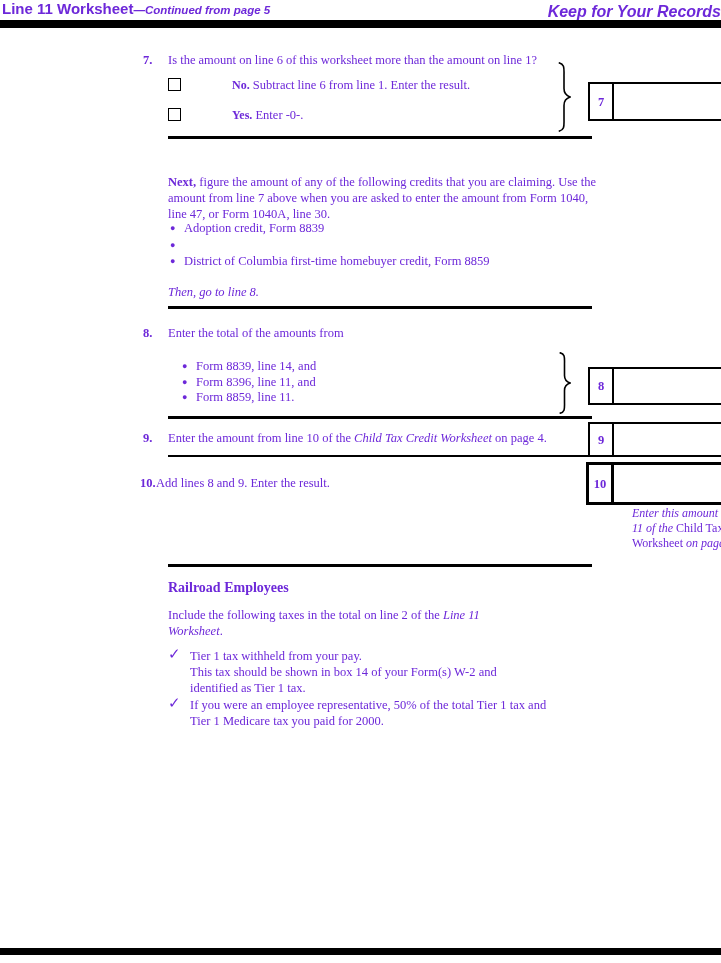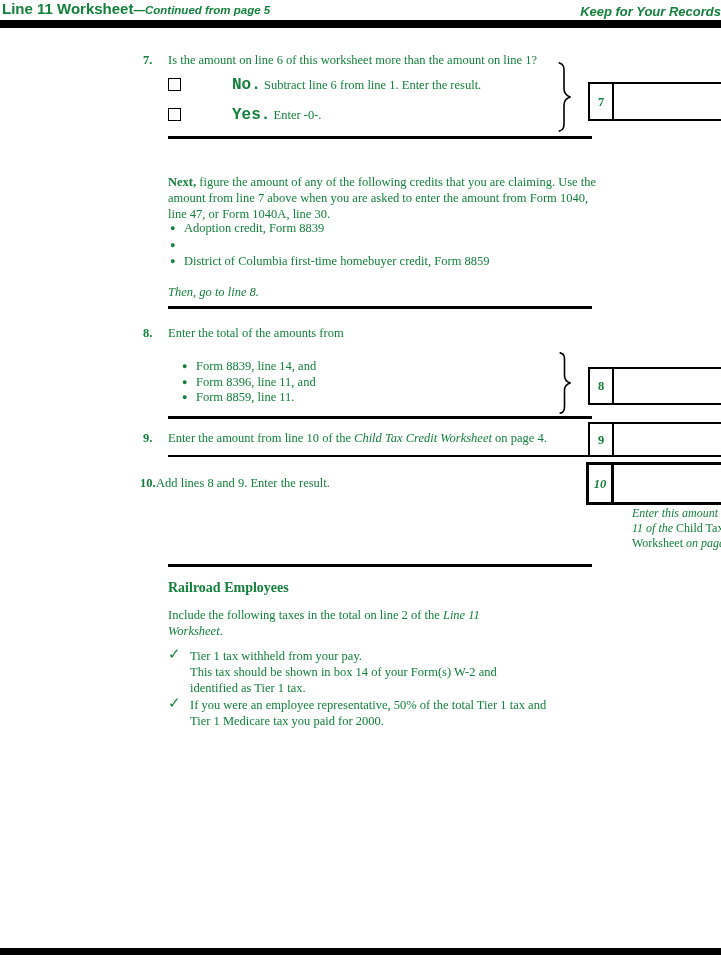--- a/index.html
+++ b/index.html
@@ -1,51 +1,51 @@
 <!DOCTYPE html>
 <html><head>
 <meta charset="utf-8">
 <style>
   html,body{margin:0;padding:0;background:#fff;}
   .page{
-    position:relative;width:721px;height:963px;background:#ffffff;color:#15803d;
+    position:relative;width:721px;height:963px;background:#ffffff;color:#6d28d9;
     font-family:"Liberation Serif",serif;font-size:12.5px;line-height:16px;
     overflow:hidden;
   }
   .abs{position:absolute;}
   .sans{font-family:"Liberation Sans",sans-serif;}
   .b{font-weight:bold;}
   .i{font-style:italic;}
   .bar{position:absolute;left:0;width:721px;background:#000;}
   .rule{position:absolute;background:#000;}
   .num{position:absolute;font-weight:bold;}
   .cb{display:inline-block;width:11px;height:11px;border:1.7px solid #000;background:#fff;
       vertical-align:-2px;margin-right:7px;}
-  .cb-label{font-family:Liberation Mono, monospace;font-weight:bold;font-size:16px;padding-left:44px;}
+  .cb-label{font-family:Liberation Serif, serif;font-weight:bold;font-size:12px;padding-left:44px;}
   .entrybox{position:absolute;border:2px solid #000;background:#fff;display:flex;}
   .entrybox.thick{border-width:3px;}
   .eb-label{width:22px;border-right:2px solid #000;font-weight:bold;font-size:12.5px;
             display:flex;align-items:center;justify-content:center;}
-  .entrybox.thick .eb-label{border-right-width:3px;font-style:italic;}
+  .entrybox.thick .eb-label{border-right-width:3px;}
   .eb-field{flex:1;background:#fff;}
   .bullet-row{display:flex;}
   .bullet-glyph{width:14px;font-size:9px;line-height:16.5px;flex:0 0 14px;}
   .list8 .bullet-glyph{line-height:15.5px;}
   .check-glyph{position:absolute;font-size:15px;font-weight:400;}
   .brace{position:absolute;}
 </style>
 </head>
 <body>
 
 <div class="page">
 
   <div class="abs" style="left:2px;top:1px;white-space:nowrap;">
     <span class="sans b" style="font-size:15px;">Line 11 Worksheet</span><span class="sans b i" style="font-size:11.5px;">—Continued from page 5</span>
   </div>
-  <div class="abs sans b i" style="right:0px;top:4px;font-size:13px;">Keep for Your Records</div>
+  <div class="abs sans b i" style="right:0px;top:4px;font-size:16px;">Keep for Your Records</div>
 
   <div class="bar" style="top:20px;height:8px;"></div>
 
   <div class="num" style="left:143px;top:52px;">7.</div>
   <div class="abs" style="left:168px;top:52px;width:430px;">Is the amount on line 6 of this worksheet more than the amount on line 1?</div>
 
   <div class="abs" style="left:168px;top:77px;">
     <span class="cb"></span><span class="cb-label">No.</span><span> Subtract line 6 from line 1. Enter the result.</span>
   </div>
   <div class="abs" style="left:168px;top:107px;">

